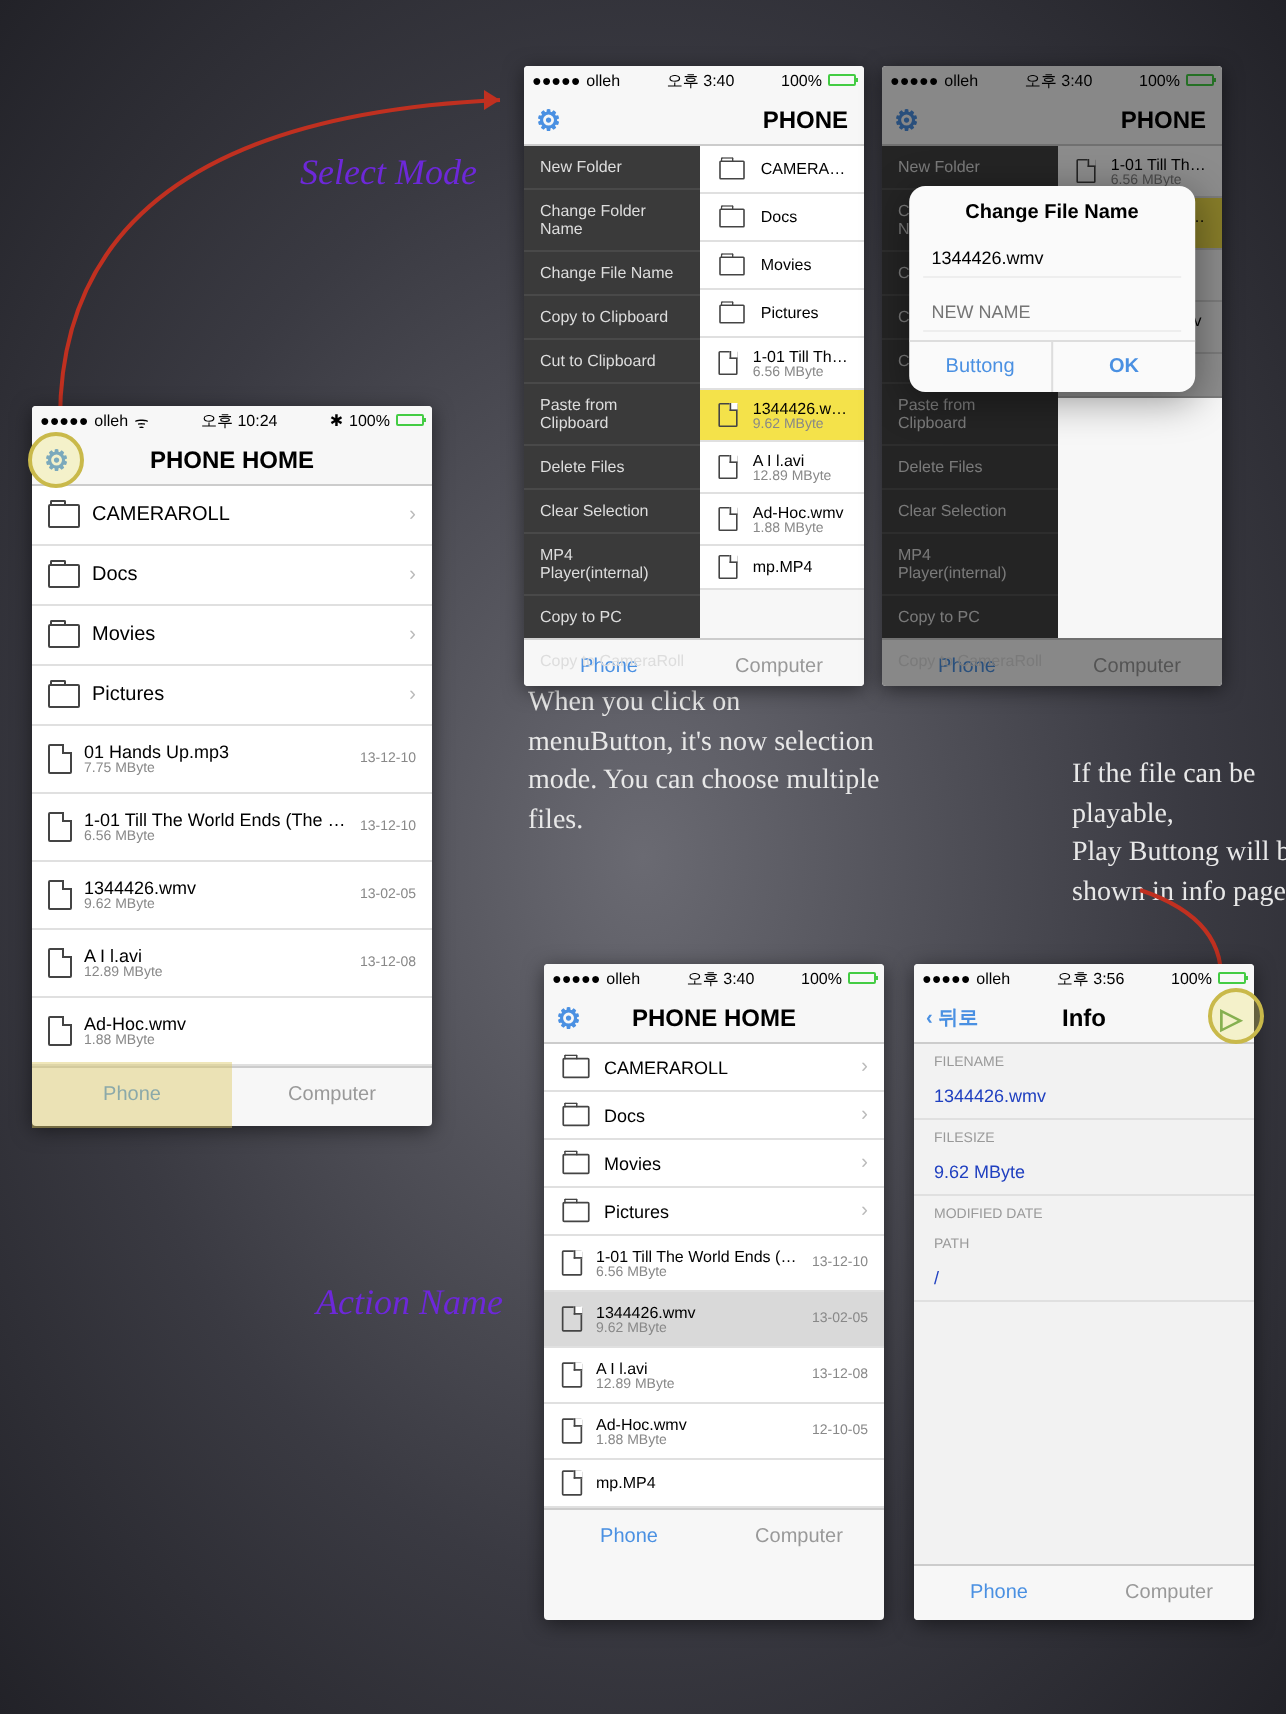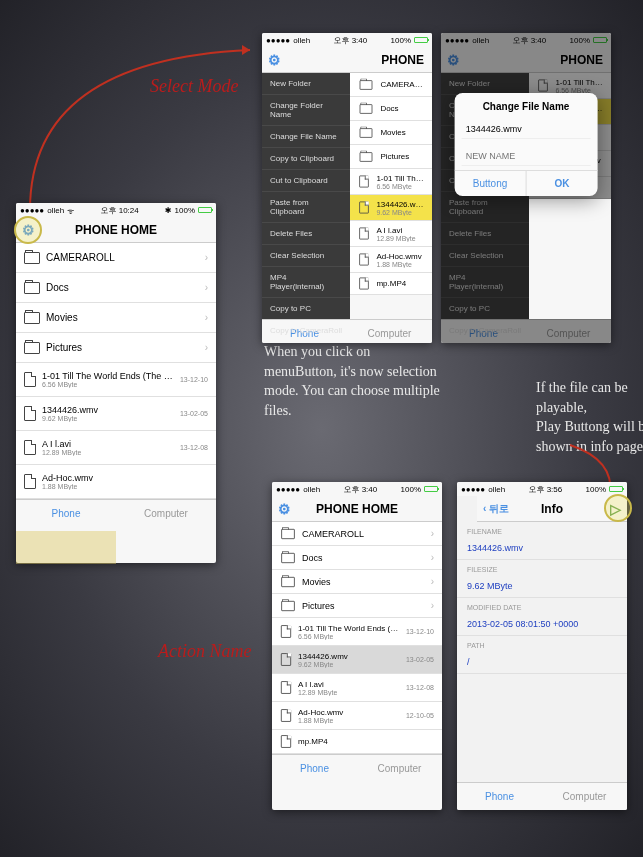--- a/index.html
+++ b/index.html
@@ -1,17 +1,17 @@
 <!DOCTYPE html>
 <html><head>
 <meta charset="utf-8">
 <style>
 * { margin:0; padding:0; box-sizing:border-box; font-family:-apple-system,Helvetica,Arial,sans-serif; }
 body { width:643px; height:857px; background:radial-gradient(ellipse at 50% 50%,#6a6a72 0%,#3a3a42 60%,#222228 100%); position:relative; overflow:hidden; }
-.label { font-family:Georgia,serif; color:#b91c1c; font-size:18px; font-style:italic; position:absolute; }
+.label { font-family:Georgia,serif; color:#6d28d9; font-size:18px; font-style:italic; position:absolute; }
 .caption { font-family:Georgia,serif; color:#e8e8e8; font-size:14px; position:absolute; line-height:1.4; }
 .phone { position:absolute; background:#f7f7f7; border-radius:2px; box-shadow:0 2px 10px rgba(0,0,0,0.5); overflow:hidden; font-size:10px; color:#000; }
 .status { height:14px; background:#f7f7f7; display:flex; align-items:center; justify-content:space-between; padding:0 4px; font-size:8px; }
 .status .left, .status .right { display:flex; gap:3px; align-items:center; }
 .navbar { height:26px; background:#f7f7f7; border-bottom:1px solid #ccc; display:flex; align-items:center; justify-content:center; position:relative; font-size:12px; font-weight:600; }
 .navbar .menu-ico { position:absolute; left:6px; color:#4a90e2; font-size:14px; }
 .row { height:30px; display:flex; align-items:center; padding:0 8px; border-bottom:1px solid #e0e0e0; background:#fff; gap:6px; }
 .row .txt { flex:1; overflow:hidden; white-space:nowrap; text-overflow:ellipsis; }
 .row .sub { font-size:7px; color:#888; }
 .row .date { font-size:7px; color:#888; }
@@ -96,20 +96,28 @@
       <span class="chev">›</span>
     </div>
   <div class="row folder">
       <div class="folder-ico"></div>
       <span class="txt">Pictures</span>
       <span class="chev">›</span>
     </div>
   <div class="row filerow">
       <div class="file-ico"></div>
       <div class="meta">
+        <span class="fn">01 Hands Up.mp3</span>
+        <span class="sub">7.75 MByte</span>
+      </div>
+      <span class="date">13-12-10</span>
+    </div>
+  <div class="row filerow">
+      <div class="file-ico"></div>
+      <div class="meta">
         <span class="fn">1-01 Till The World Ends (The Fe...</span>
         <span class="sub">6.56 MByte</span>
       </div>
       <span class="date">13-12-10</span>
     </div>
   <div class="row filerow">
       <div class="file-ico"></div>
       <div class="meta">
         <span class="fn">1344426.wmv</span>
         <span class="sub">9.62 MByte</span>
@@ -399,31 +407,30 @@
     <div class="left">
         <span>●●●●●</span>
         <span>olleh</span>
       </div>
     <div><span>오후 3:56</span></div>
     <div class="right">
         <span>100%</span>
         <span class="battery"><span class="fill"></span></span>
       </div>
   </div>
-  <div class="navbar" style="background:#f7f7f7;margin-left:20px;">
+  <div class="navbar" style="background:#f7f7f7;">
     <span class="menu-ico" style="color:#4a90e2; font-size:10px;">‹ <span>뒤로</span></span>
     <span>Info</span>
     <span style="position:absolute; right:6px; color:#5a9a4a; font-size:14px;">▷</span>
   </div>
   <div class="info-sec">FILENAME</div>
   <div class="info-val">1344426.wmv</div>
   <div class="info-sec">FILESIZE</div>
   <div class="info-val">9.62 MByte</div>
   <div class="info-sec">MODIFIED DATE</div>
-  <div class="info-val">2013-02-05 08:01:50 +0000</div>
   <div class="info-sec">PATH</div>
   <div class="info-val">/</div>
   <div style="flex:1; background:#f2f2f2; height:60px;"></div>
   <div class="tabbar" style="position:absolute; bottom:0; width:100%;">
       <div class="active">Phone</div>
       <div>Computer</div>
     </div>
 </div>
 <div class="circle" style="left:604px; top:494px;"></div>
 

